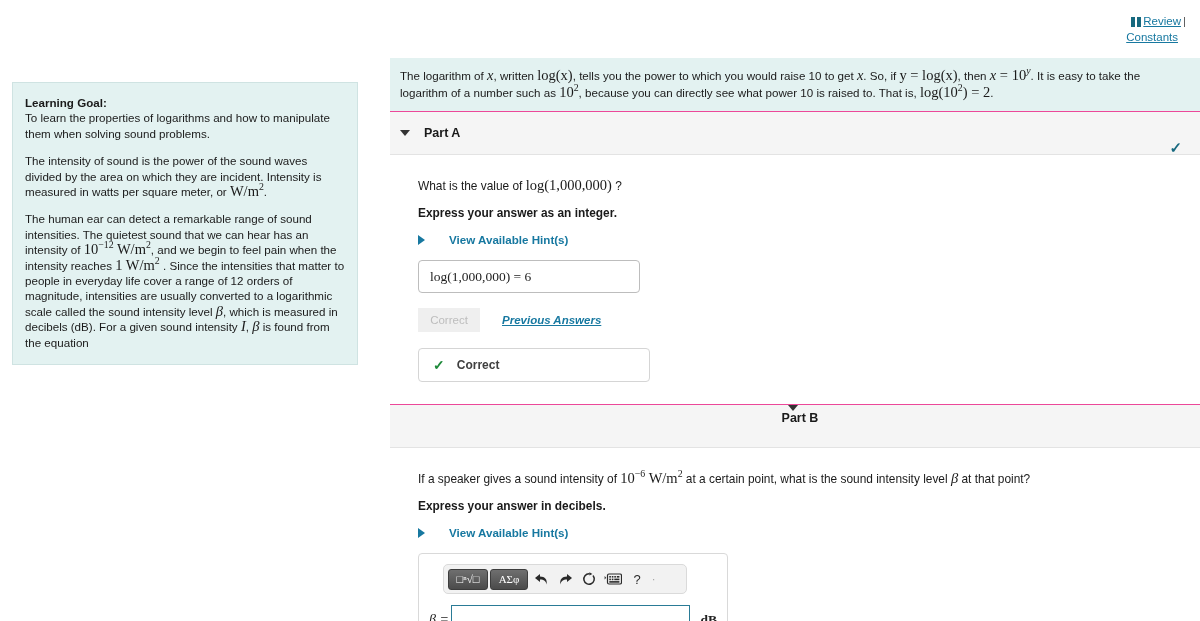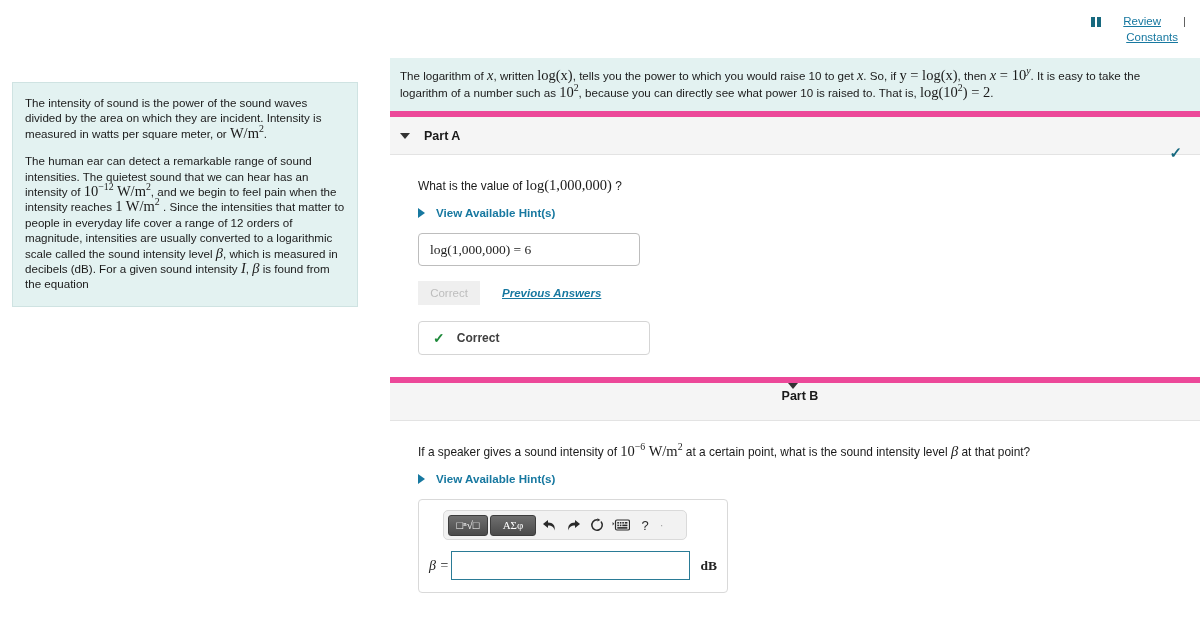--- a/index.html
+++ b/index.html
@@ -12,21 +12,21 @@
     overflow: hidden;
   }
   .page { position: relative; width: 1200px; height: 621px; }
 
   
   .topbar {
     position: absolute; top: 14px; right: 14px;
     text-align: right;
     font-size: 11.5px; line-height: 15px;
   }
-  .topbar-row1 { display: flex; align-items: center; justify-content: flex-end; gap: 20px; }
+  .topbar-row1 { display: flex; align-items: center; justify-content: flex-end; gap: 0; }
   .book-icon { display:inline-block; width: 12px; height: 10px; position: relative; }
   .book-icon i {
     position:absolute; top:0; width:4px; height:10px; background:#17697f; display:block;
   }
   .book-icon i:nth-child(1){ left:0; }
   .book-icon i:nth-child(2){ left:6px; }
   .link {
     color: #1778a0; text-decoration: underline; cursor: pointer;
   }
   .pipe { color:#555; padding-left:2px; }
@@ -67,21 +67,21 @@
     background: #e3f2f1;
     padding: 9px 12px 10px 10px;
     margin-top: 58px;
     font-size: 11.6px;
     line-height: 17px;
     color: #1a1a1a;
   }
 
   .part-header {
     background: #f5f5f5;
-    border-top: 6px solid #ec4899;
+    border-top: 1px solid #ec4899;
     border-bottom: 1px solid #e3e3e3;
     height: 44px;
     display: flex; align-items: center;
     position: relative;
     padding-left: 10px;
   }
   .caret {
     width: 0; height: 0;
     border-left: 5px solid transparent;
     border-right: 5px solid transparent;
@@ -91,21 +91,21 @@
   .part-title { font-size: 12.5px; font-weight: bold; color: #1a1a1a; }
   .hdr-check {
     position: absolute; right: 18px; top: 27px;
     color: #17697f; font-size: 15px; font-weight: bold;
   }
 
   .qbody { padding: 22px 0 0 28px; }
   .qtext { font-size: 11.9px; line-height: 17px; color: #1a1a1a; margin-bottom: 11px; }
   .qbold { font-size: 11.9px; font-weight: bold; color: #1a1a1a; margin-bottom: 13px; }
 
-  .hint-row { display: flex; align-items: center; gap: 11px; cursor: pointer; }
+  .hint-row { display: flex; align-items: center; gap: 24px; cursor: pointer; }
   .hint-caret {
     width: 0; height: 0;
     border-top: 5px solid transparent;
     border-bottom: 5px solid transparent;
     border-left: 7px solid #1778a0;
   }
   .hint-label { color: #1778a0; font-size: 11.6px; font-weight: bold; }
 
   .answer-box {
     margin-top: 14px;
@@ -171,21 +171,21 @@
     border: 1px solid #3d3d3d;
     border-radius: 3px;
     color: #fff;
     display: flex; align-items: center; justify-content: center;
     font-size: 11px;
     padding: 0 5px;
     cursor: pointer;
     font-family: "Liberation Serif", serif;
   }
   .tb-key.k1 { width: 40px; letter-spacing: 0; }
-  .tb-key.k2 { width: 46px; }
+  .tb-key.k2 { width: 38px; }
   .tb-icon {
     width: 22px; height: 22px;
     display: flex; align-items: center; justify-content: center;
     color: #2a2a2a; font-size: 13px; cursor: pointer;
   }
   .tb-dot { color:#9a9a9a; font-size: 10px; margin-left: 2px; }
 
   .mathinput-row { display: flex; align-items: center; margin-top: 11px; }
   .beta-lbl { font-family: "Liberation Serif", serif; font-style: italic; font-size: 14px; width: 22px; }
   .mathinput {
@@ -210,20 +210,24 @@
       <span class="link">Review</span>
       <span class="pipe">|</span>
     </div>
     <div class="topbar-row2">
       <span class="link">Constants</span>
     </div>
   </div>
 
   <div class="sidebar">
     <p>
+      <b>Learning Goal:</b><br>
+      <span>To learn the properties of logarithms and how to manipulate them when solving sound problems.</span>
+    </p>
+    <p>
       <span>The intensity of sound is the power of the sound waves divided by the area on which they are incident. Intensity is measured in watts per square meter, or </span><span class="m big"><span>W/m</span><sup class="ex">2</sup></span><span>.</span>
     </p>
     <p>
       <span>The human ear can detect a remarkable range of sound intensities. The quietest sound that we can hear has an intensity of </span><span class="m big"><span>10</span><sup class="ex">−12</sup> <span>W/m</span><sup class="ex">2</sup></span><span>, and we begin to feel pain when the intensity reaches </span><span class="m big"><span>1</span> <span>W/m</span><sup class="ex">2</sup></span> <span>. Since the intensities that matter to people in everyday life cover a range of 12 orders of magnitude, intensities are usually converted to a logarithmic scale called the sound intensity level </span><span class="mi big">β</span><span>, which is measured in decibels (dB). For a given sound intensity </span><span class="mi big">I</span><span>, </span><span class="mi big">β</span><span> is found from the equation</span>
     </p>
   </div>
 
   <div class="content">
 
     <div class="intro">
@@ -233,20 +237,21 @@
     <div class="part-header">
       <span class="caret"></span>
       <span class="part-title">Part A</span>
       <span class="hdr-check">✓</span>
     </div>
 
     <div class="qbody">
       <div class="qtext">
         <span>What is the value of </span><span class="m big">log(1,000,000)</span><span> ?</span>
       </div>
+      <div class="qbold">Express your answer as an integer.</div>
       <div class="hint-row">
         <span class="hint-caret"></span>
         <span class="hint-label">View Available Hint(s)</span>
       </div>
 
       <div class="answer-box">
         <span>log(1,000,000)  =  6</span>
       </div>
 
       <div class="submit-row">
@@ -262,20 +267,21 @@
 
     <div class="part-header" style="margin-top:22px;flex-direction:column;">
       <span class="caret"></span>
       <span class="part-title">Part B</span>
     </div>
 
     <div class="qbody">
       <div class="qtext">
         <span>If a speaker gives a sound intensity of </span><span class="m big"><span>10</span><sup class="ex">−6</sup> <span>W/m</span><sup class="ex">2</sup></span><span> at a certain point, what is the sound intensity level </span><span class="mi big">β</span><span> at that point?</span>
       </div>
+      <div class="qbold">Express your answer in decibels.</div>
       <div class="hint-row">
         <span class="hint-caret"></span>
         <span class="hint-label">View Available Hint(s)</span>
       </div>
 
       <div class="mathbox">
         <div class="mathtoolbar">
           <div class="tb-key k1">□ⁿ√□</div>
           <div class="tb-key k2">ΑΣφ</div>
           <div class="tb-icon">

